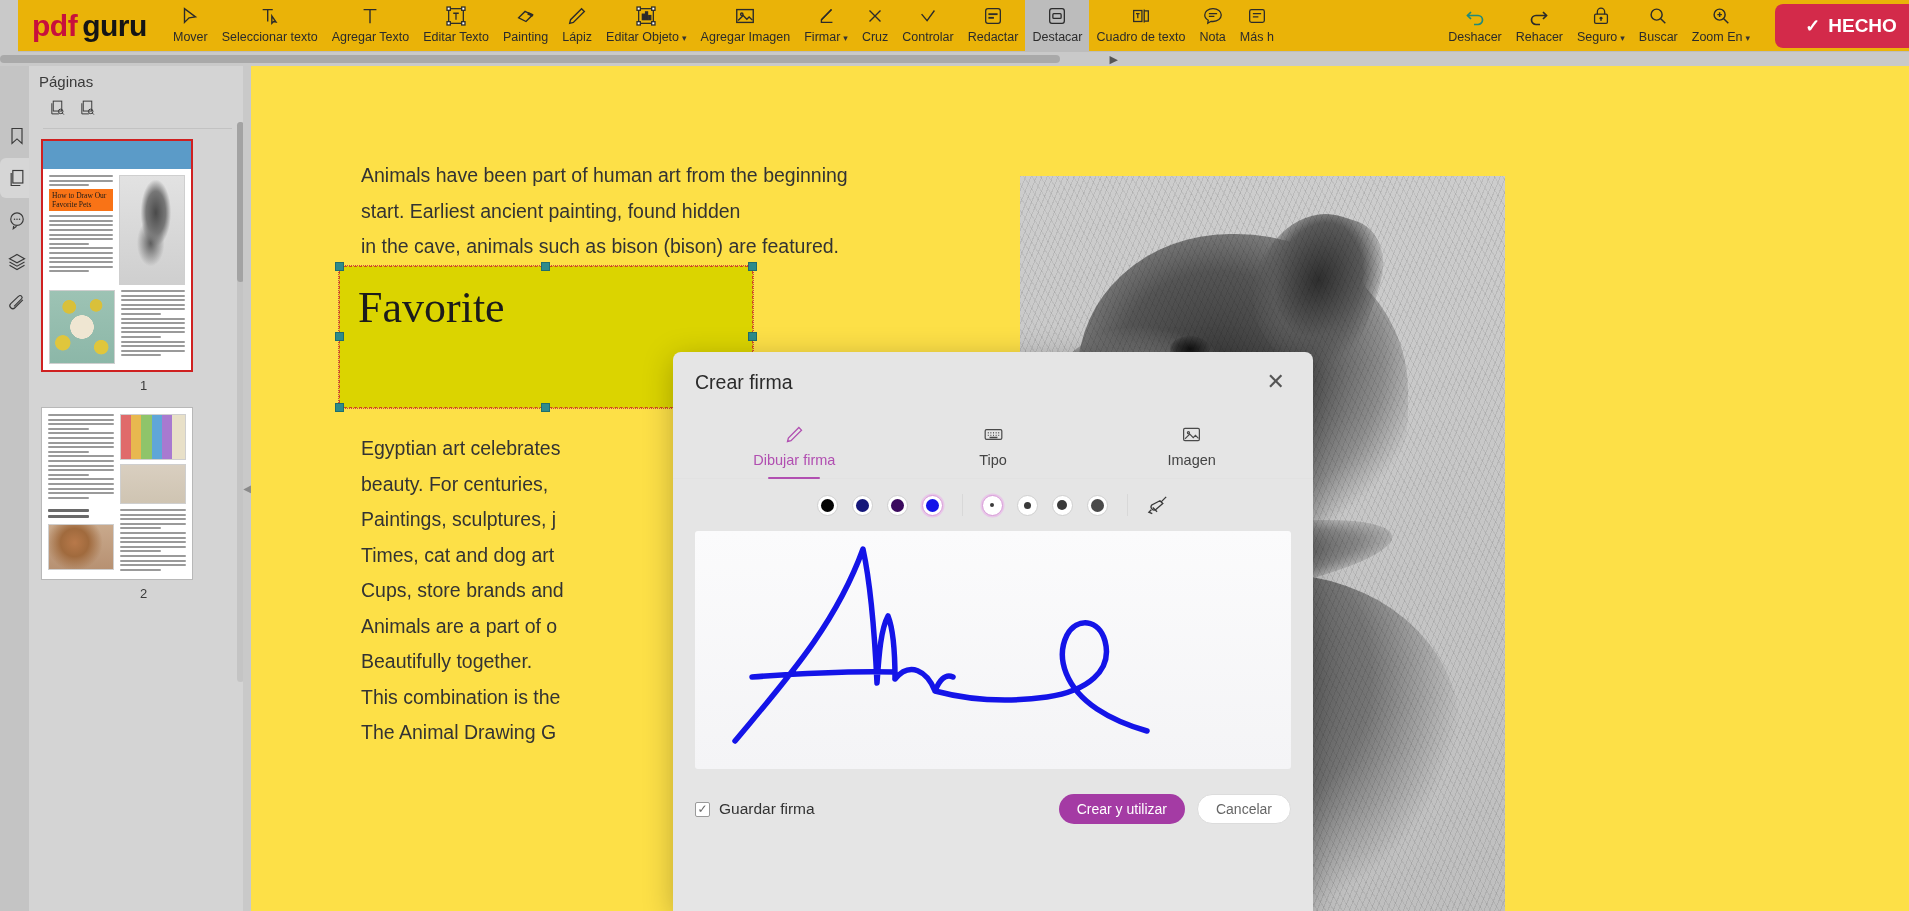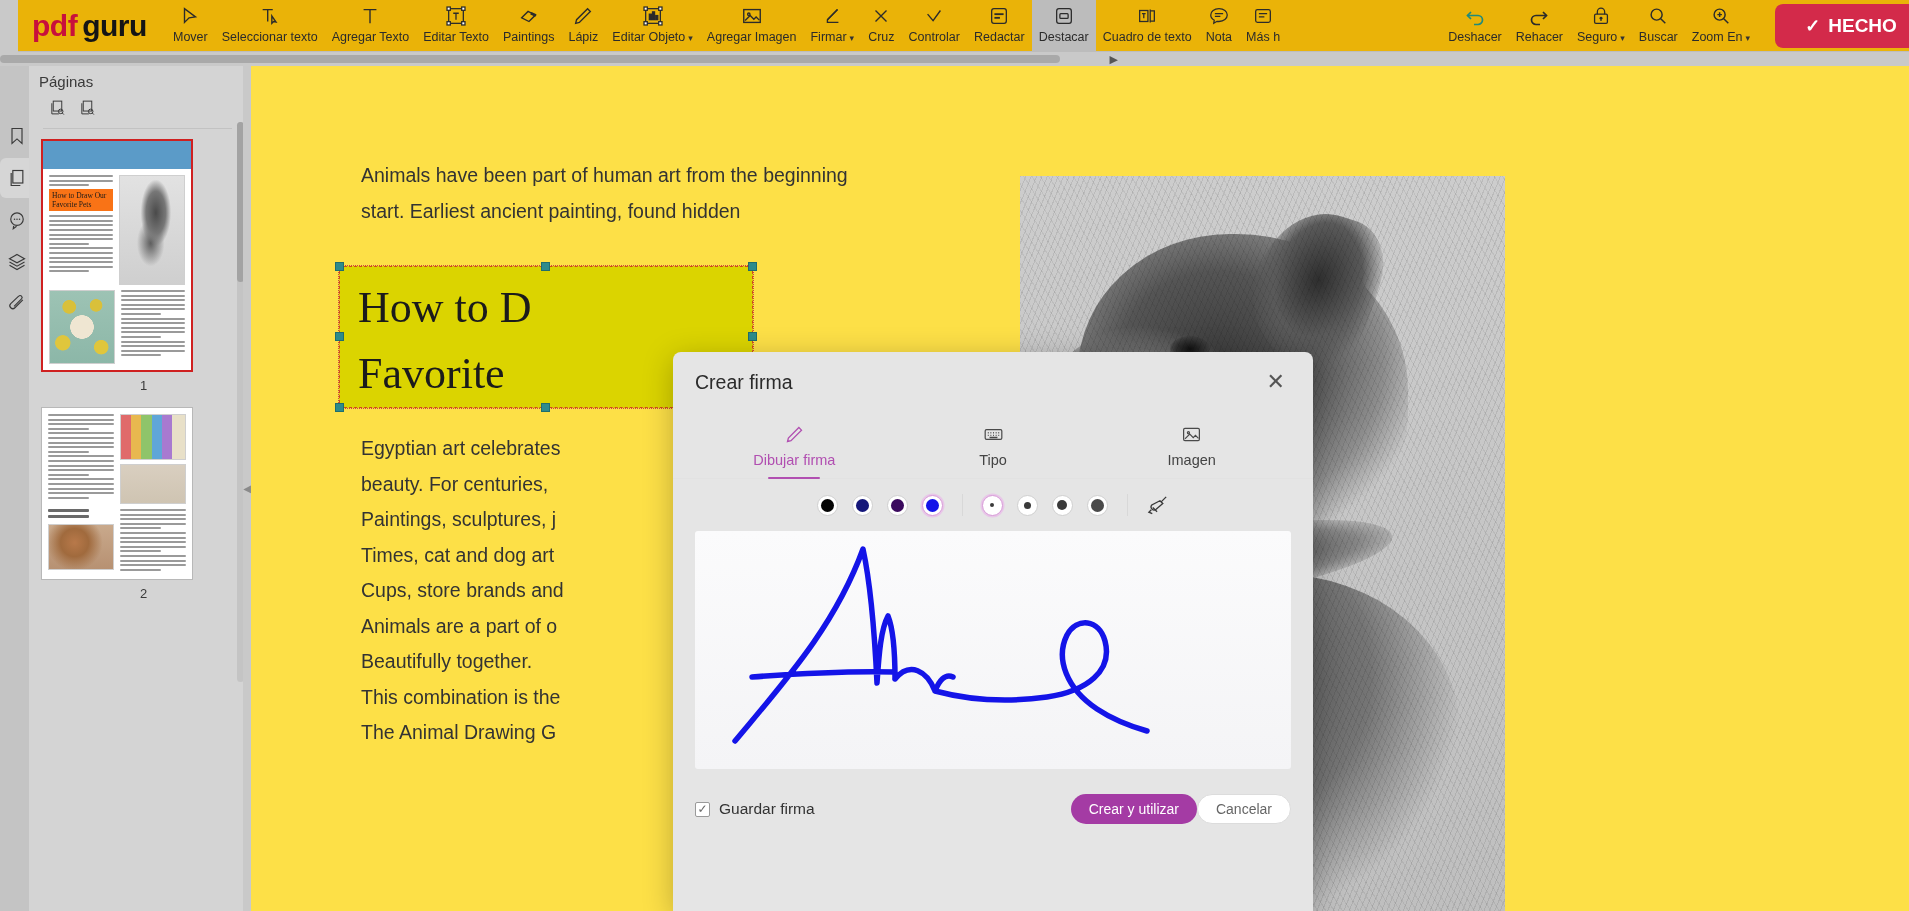--- a/index.html
+++ b/index.html
@@ -384,21 +384,21 @@
   }
   .save-chk { display: flex; align-items: center; cursor: pointer; }
   .cbx {
     width: 15px; height: 15px; border: 1.3px solid #9a9a9a;
     border-radius: 2px; background: #fff;
     display: flex; align-items: center; justify-content: center;
     margin-right: 9px;
   }
   .cbx .tick { color: #6a6a6a; font-size: 12px; line-height: 1; }
   .save-lbl { font-size: 15.5px; color: #333; }
-  .foot-btns { margin-left: auto; display: flex; align-items: center; }
+  .foot-btns { margin-left: auto; display: flex; gap: 12px; align-items: center; }
   .btn-primary {
     background: #a43ba4; color: #fff; border: none;
     height: 30px; padding: 0 18px; border-radius: 15px;
     font-size: 14px; cursor: pointer;
     font-family: "Liberation Sans", sans-serif;
   }
   .btn-ghost {
     background: #fff; color: #666; border: 1px solid #dcdcdc;
     height: 30px; padding: 0 18px; border-radius: 15px;
     font-size: 14px; cursor: pointer;
@@ -459,21 +459,21 @@
       <span class="lbl">Editar Texto</span>
     </div>
 
     <div class="tool">
       <span class="ico">
         <svg width="22" height="22" viewBox="0 0 24 24" fill="none" stroke="#2b2b2b" stroke-width="1.5">
             <path d="M4 14 L11 7 L19 11 L12 18 Z"></path>
             <path d="M14 9 L19.5 11.5" stroke-width="3"></path>
           </svg>
       </span>
-      <span class="lbl">Paintings</span>
+      <span class="lbl">Painting</span>
     </div>
 
     <div class="tool">
       <span class="ico">
         <svg width="22" height="22" viewBox="0 0 24 24" fill="none" stroke="#2b2b2b" stroke-width="1.5">
             <path d="M17 4 L20 7 L8 19 L4 20 L5 16 Z"></path>
           </svg>
       </span>
       <span class="lbl">Lápiz</span>
     </div>
@@ -860,25 +860,25 @@
     <div class="muzzle"></div>
     <div class="eye"></div>
     <div class="nose"></div>
     <div class="collar"></div>
     <div class="tex"></div>
   </div>
 
   <div class="doc-text">
     <p>Animals have been part of human art from the beginning</p>
     <p>start. Earliest ancient painting, found hidden</p>
+    <p>in the cave, animals such as bison (bison) are featured.</p>
   </div>
 
   <div class="title-box">
     <div class="title-text">
-      <div>How to D</div>
       <div>Favorite</div>
     </div>
     <span class="handle h-tl"></span>
     <span class="handle h-tm"></span>
     <span class="handle h-tr"></span>
     <span class="handle h-ml"></span>
     <span class="handle h-mr"></span>
     <span class="handle h-bl"></span>
     <span class="handle h-bm"></span>
     <span class="handle h-br"></span>

